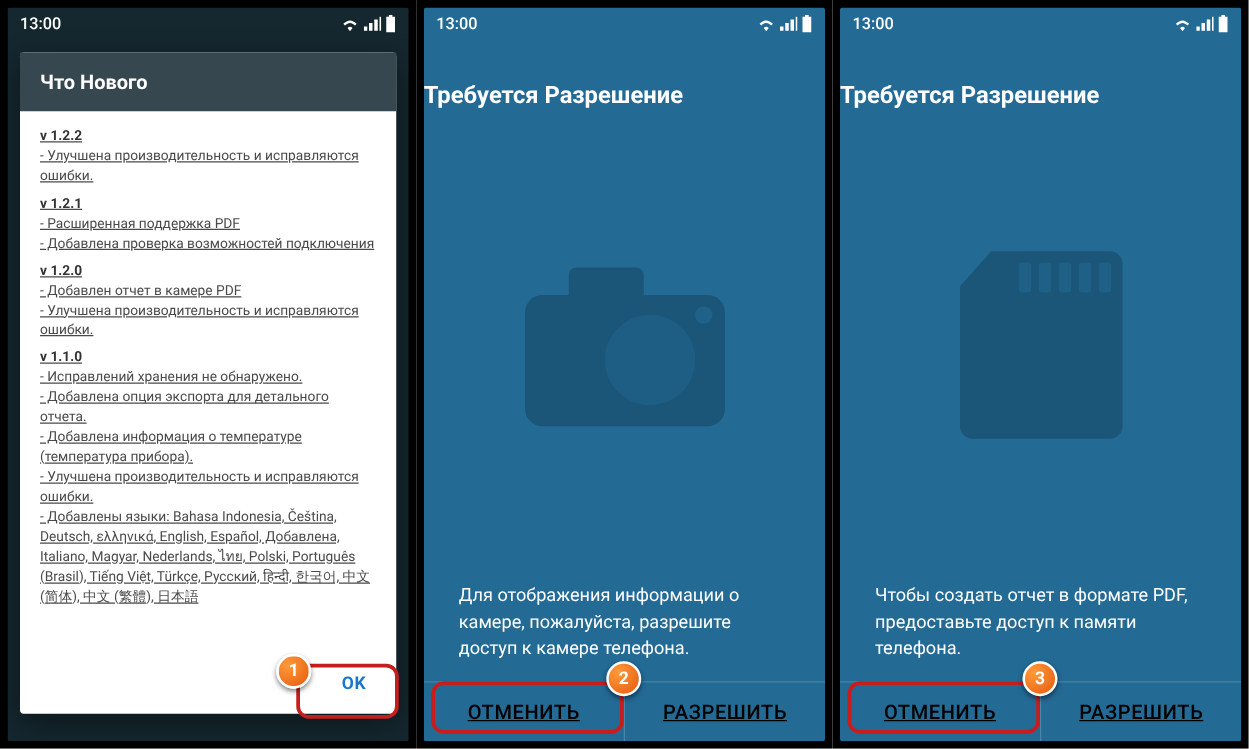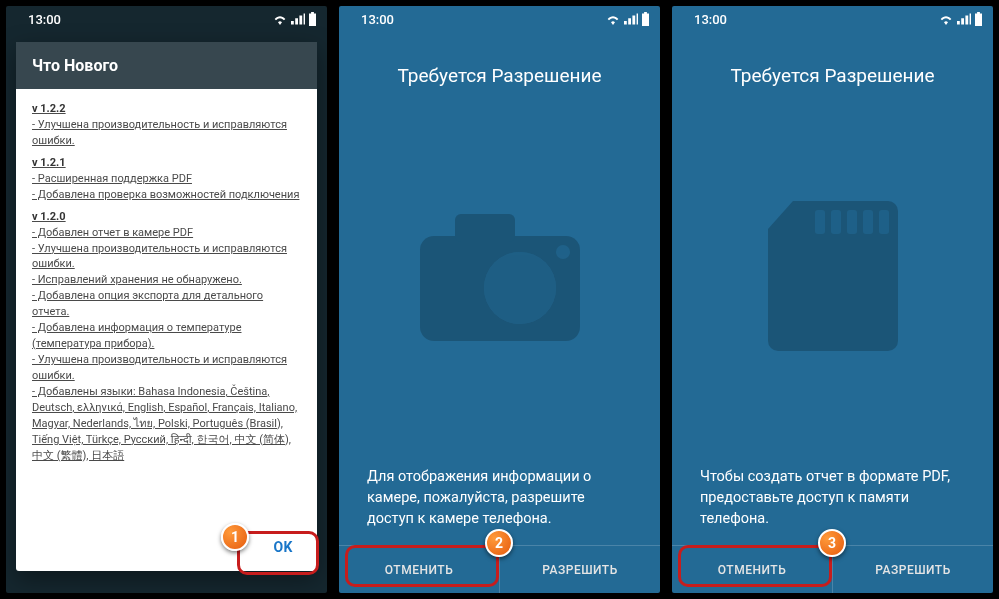--- a/index.html
+++ b/index.html
@@ -22,21 +22,21 @@
   .screen {
     width: 100%;
     height: 100%;
     position: relative;
     overflow: hidden;
     border-radius: 2px;
   }
   
   .statusbar {
     position: absolute;
-    top: 0; left: 12px; right: 0;
+    top: 0; left: 0; right: 0;
     height: 26px;
     display: flex;
     justify-content: space-between;
     align-items: center;
     padding: 0 10px;
     color: #fff;
     font-size: 13px;
     font-weight: 500;
     z-index: 10;
   }
@@ -93,23 +93,23 @@
     pointer-events:none;
   }
   
   .perm-bg {
     position:absolute; inset:0;
     background:#236a95;
     display:flex; flex-direction:column;
     color:#fff;
   }
   .perm-title {
-    text-align:center;
+    text-align:left;
     font-size:19px;
-    font-weight:400;
+    font-weight:700;
     margin-top:58px;
   }
   .perm-icon {
     flex:1;
     display:flex; align-items:center; justify-content:center;
     opacity:.32;
   }
   .perm-body {
     text-align:left;
     font-size:14.5px;
@@ -117,24 +117,25 @@
     padding:0 28px 16px;
   }
   .perm-actions {
     display:flex;
     border-top:1px solid rgba(255,255,255,.18);
     height:48px;
   }
   .perm-actions > div {
     flex:1;
     display:flex; align-items:center; justify-content:center;
-    font-size:12px;
+    font-size:16px;
     font-weight:500;
     letter-spacing:.5px;
-    color:#e5e5e5;
+    color:#000000;
+    text-decoration:underline;
   }
   .perm-actions > div + div { border-left:1px solid rgba(255,255,255,.18); }
   .cancel-box {
     position:absolute;
     border:3px solid #c71d1d;
     border-radius:10px;
     left:6px; bottom:6px;
     width:154px; height:42px;
     pointer-events:none;
   }
@@ -177,25 +178,26 @@
       <div class="dialog-title">Что Нового</div>
       <div class="dialog-body">
         <div class="vhead">v 1.2.2</div>
         <div>- Улучшена производительность и исправляются ошибки.</div>
         <div class="vhead">v 1.2.1</div>
         <div>- Расширенная поддержка PDF</div>
         <div>- Добавлена проверка возможностей подключения</div>
         <div class="vhead">v 1.2.0</div>
         <div>- Добавлен отчет в камере PDF</div>
         <div>- Улучшена производительность и исправляются ошибки.</div>
+        <div class="vhead">v 1.1.0</div>
         <div>- Исправлений хранения не обнаружено.</div>
         <div>- Добавлена опция экспорта для детального отчета.</div>
         <div>- Добавлена информация о температуре (температура прибора).</div>
         <div>- Улучшена производительность и исправляются ошибки.</div>
-        <div>- Добавлены языки: Bahasa Indonesia, Čeština, Deutsch, ελληνικά, English, Español, Français, Italiano, Magyar, Nederlands, ไทย, Polski, Português (Brasil), Tiếng Việt, Türkçe, Русский, हिन्दी, 한국어, 中文 (简体), 中文 (繁體), 日本語</div>
+        <div>- Добавлены языки: Bahasa Indonesia, Čeština, Deutsch, ελληνικά, English, Español, Добавлена, Italiano, Magyar, Nederlands, ไทย, Polski, Português (Brasil), Tiếng Việt, Türkçe, Русский, हिन्दी, 한국어, 中文 (简体), 中文 (繁體), 日本語</div>
       </div>
       <div class="dialog-footer">
         <div class="ok-btn">OK</div>
       </div>
     </div>
     <div class="ok-box"></div>
     <div class="marker" style="right:78px; bottom:42px;">1</div>
   </div>
 </div>
 

